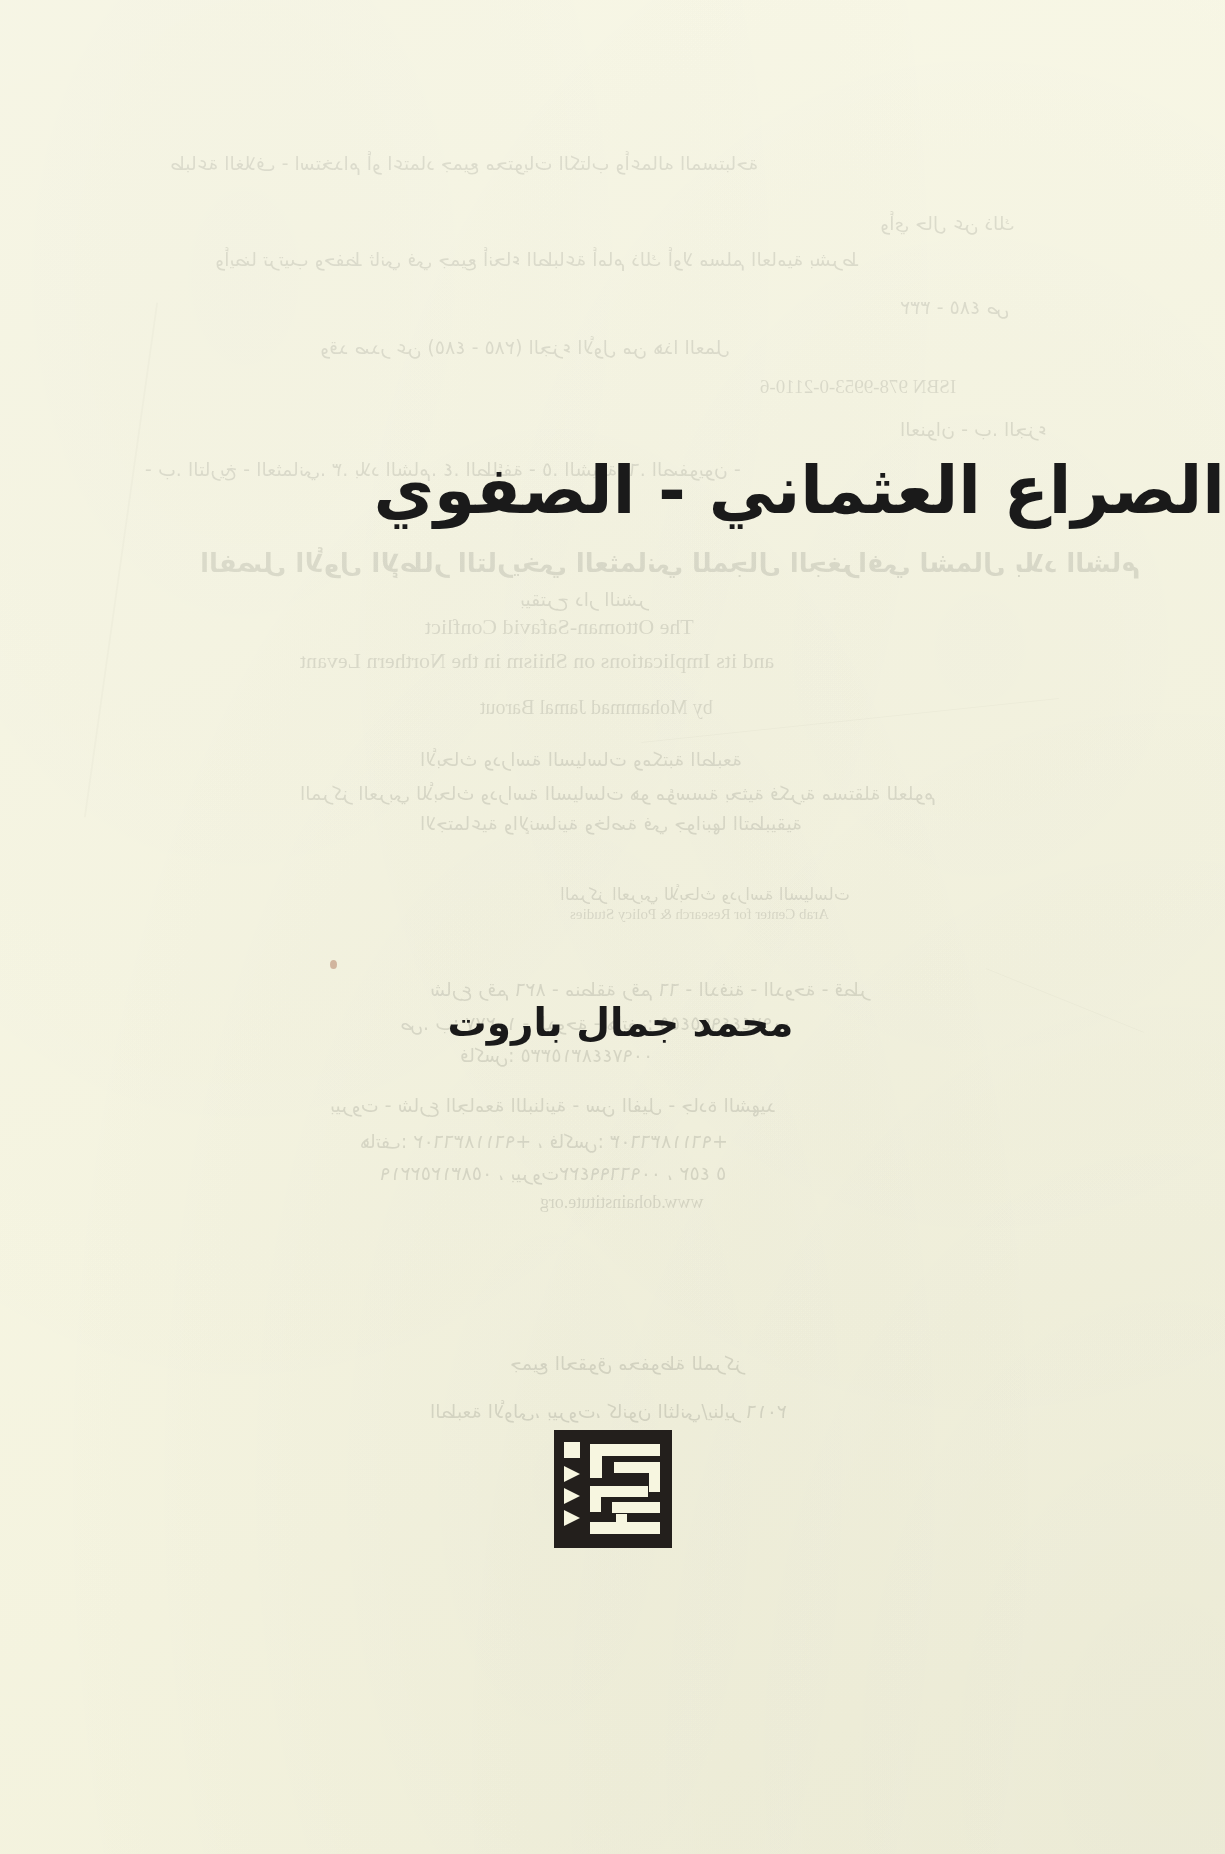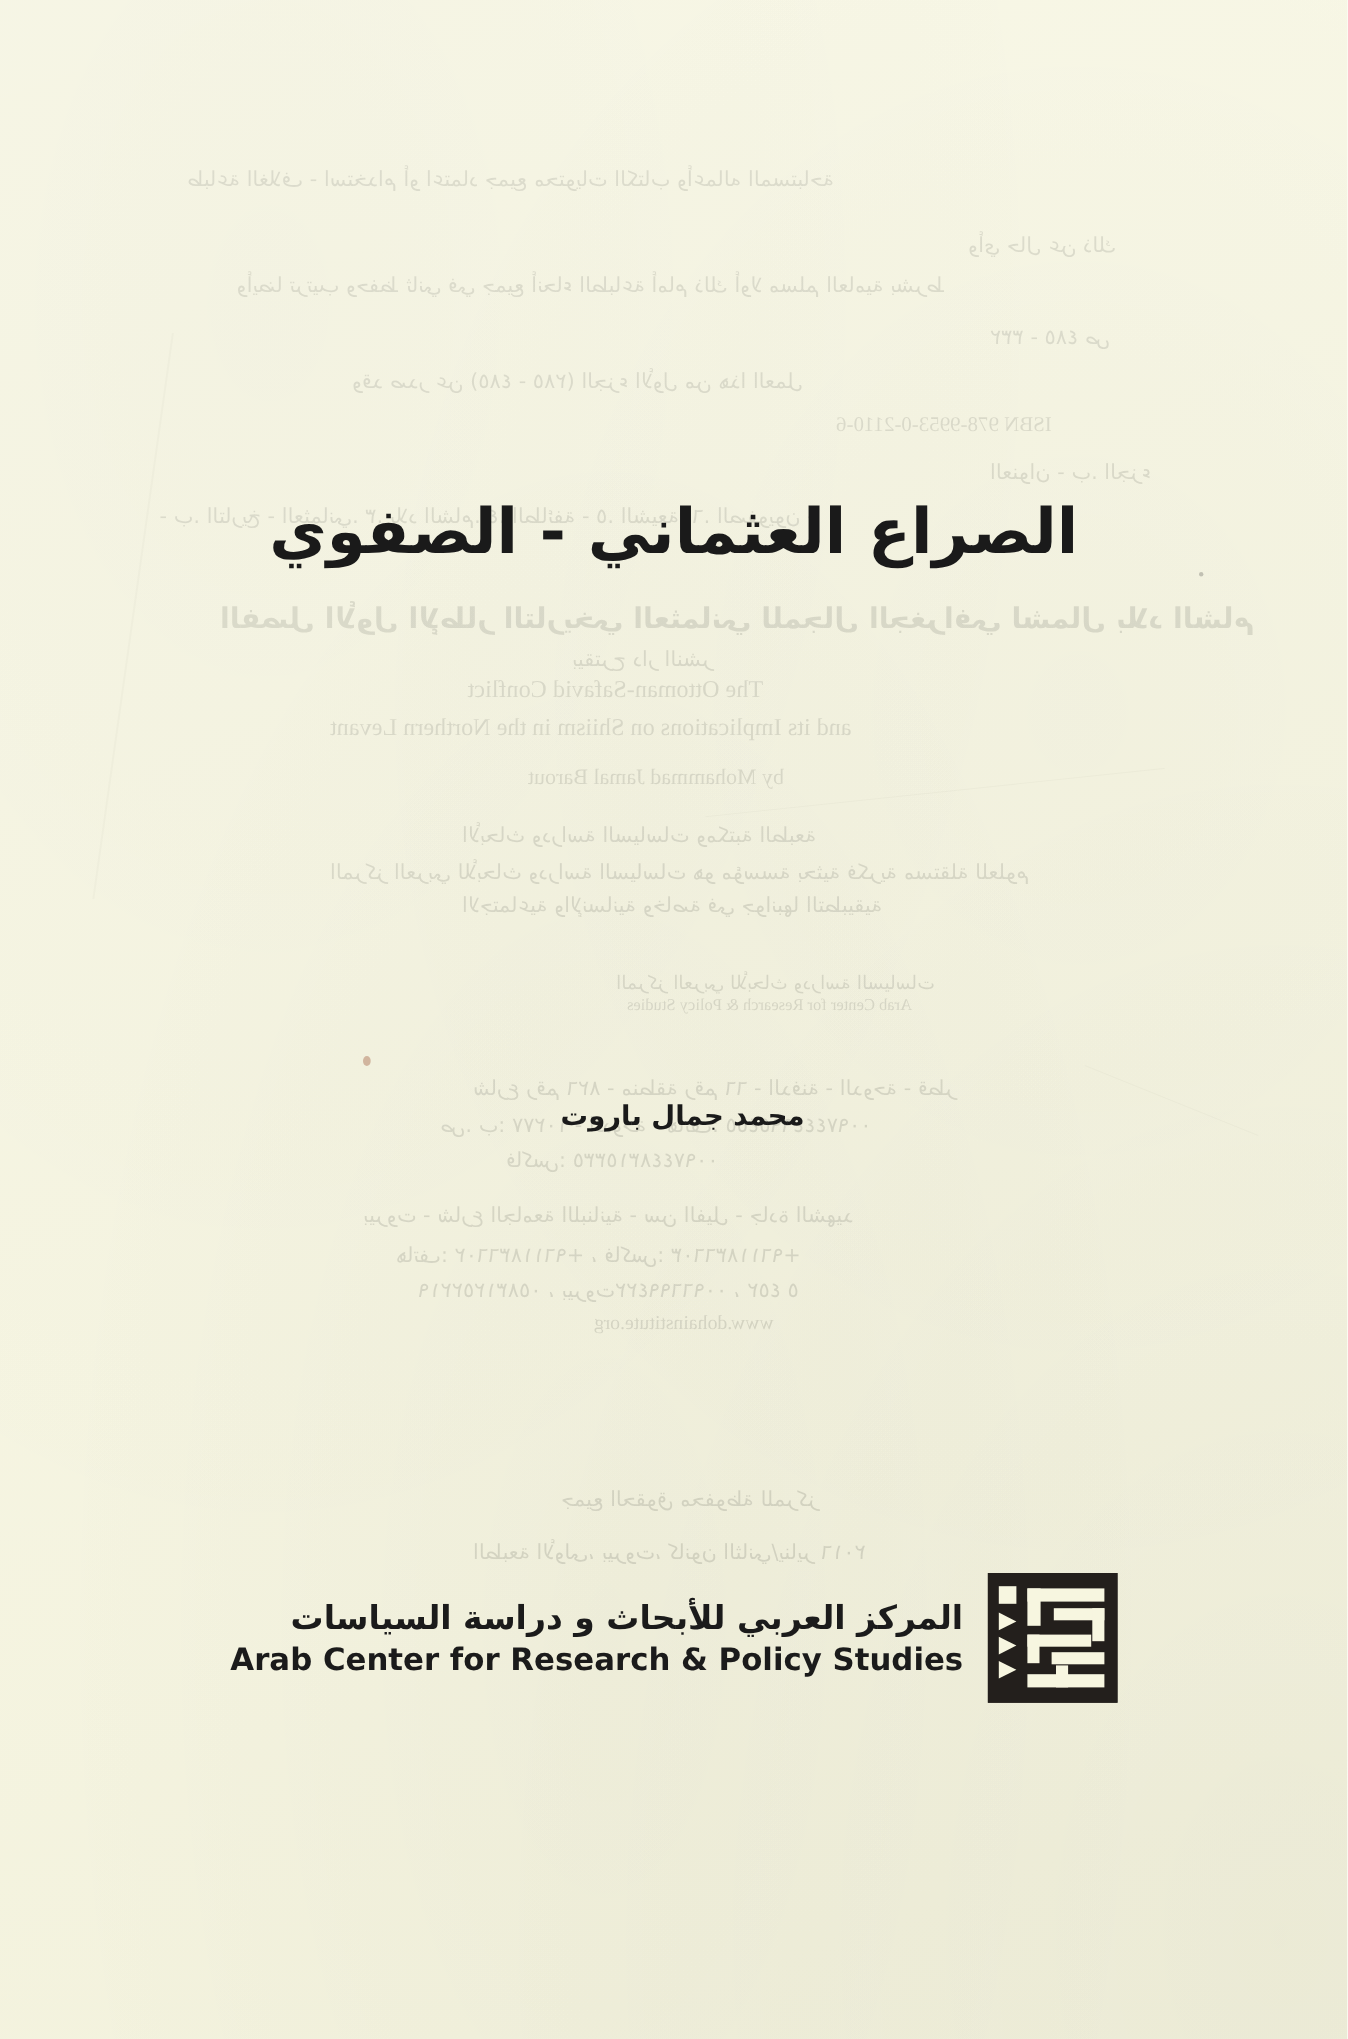--- a/index.html
+++ b/index.html
@@ -53,34 +53,35 @@
   .title-block {
     position: absolute;
     top: 440px;
     left: 0;
     right: 0;
     text-align: center;
   }
   .title-line {
     color: #1a1a1a;
     font-weight: bold;
-    font-size: 57px;
+    font-size: 66px;
     line-height: 1.55;
     letter-spacing: 0px;
     direction: rtl;
+    text-align: right;
   }
   .author {
     position: absolute;
     top: 1000px;
     left: 16px;
     right: 0;
     text-align: center;
     color: #1a1a1a;
     font-weight: bold;
-    font-size: 25px;
+    font-size: 39px;
     letter-spacing: 1px;
     direction: rtl;
   }
 
   
   .publisher {
     position: absolute;
     left: 0;
     right: 0;
     top: 1430px;
@@ -198,20 +199,16 @@
           <rect x="36" y="14" width="12" height="34" fill="#f7f6e0"></rect>
           <rect x="60" y="32" width="46" height="11" fill="#f7f6e0"></rect>
           <rect x="95" y="32" width="11" height="30" fill="#f7f6e0"></rect>
           <rect x="36" y="56" width="58" height="11" fill="#f7f6e0"></rect>
           <rect x="36" y="56" width="11" height="26" fill="#f7f6e0"></rect>
           <rect x="58" y="72" width="48" height="11" fill="#f7f6e0"></rect>
           <rect x="36" y="92" width="70" height="12" fill="#f7f6e0"></rect>
           <rect x="62" y="84" width="11" height="20" fill="#f7f6e0"></rect>
         </svg>
       </div>
-      <div class="pub-text">
-        <div class="pub-ar">المركز العربي للأبحاث و دراسة السياسات</div>
-        <div class="pub-en">Arab Center for Research &amp; Policy Studies</div>
-      </div>
     </div>
 
   </div>
 </div>
 
 </body></html>

